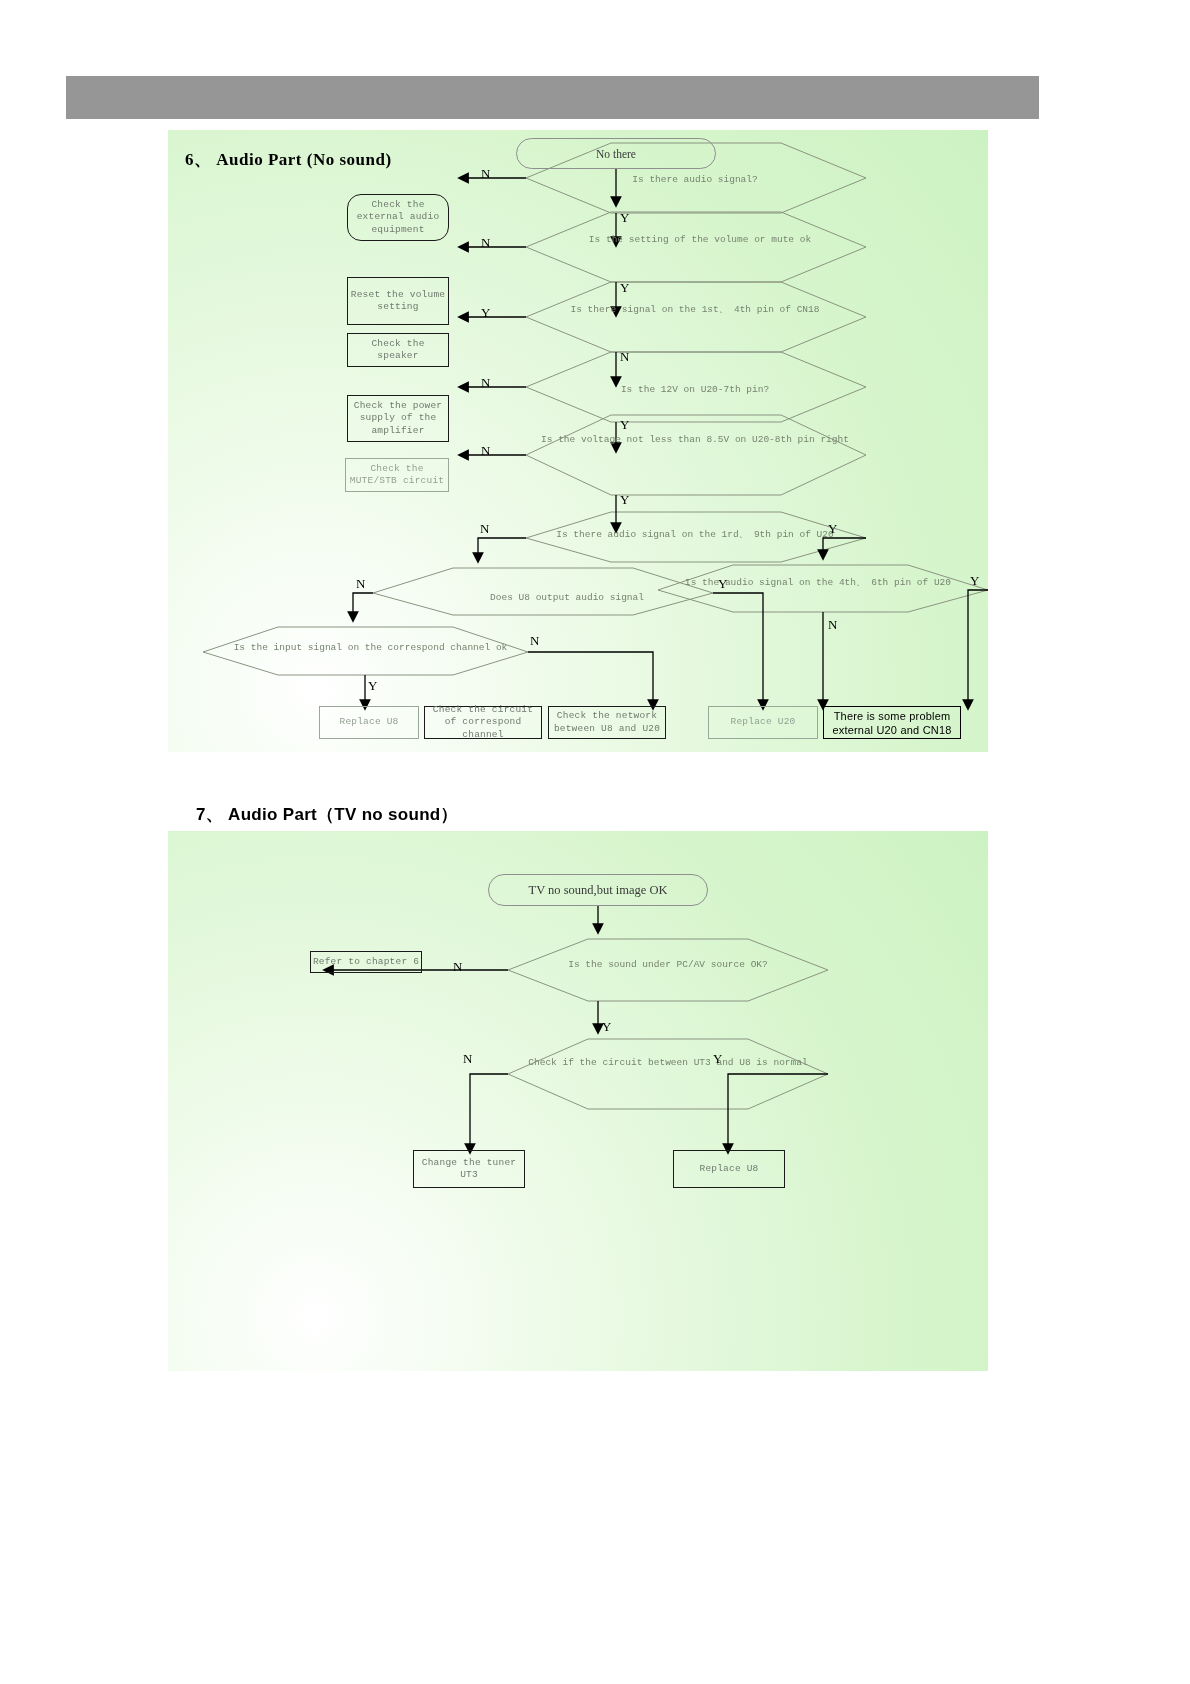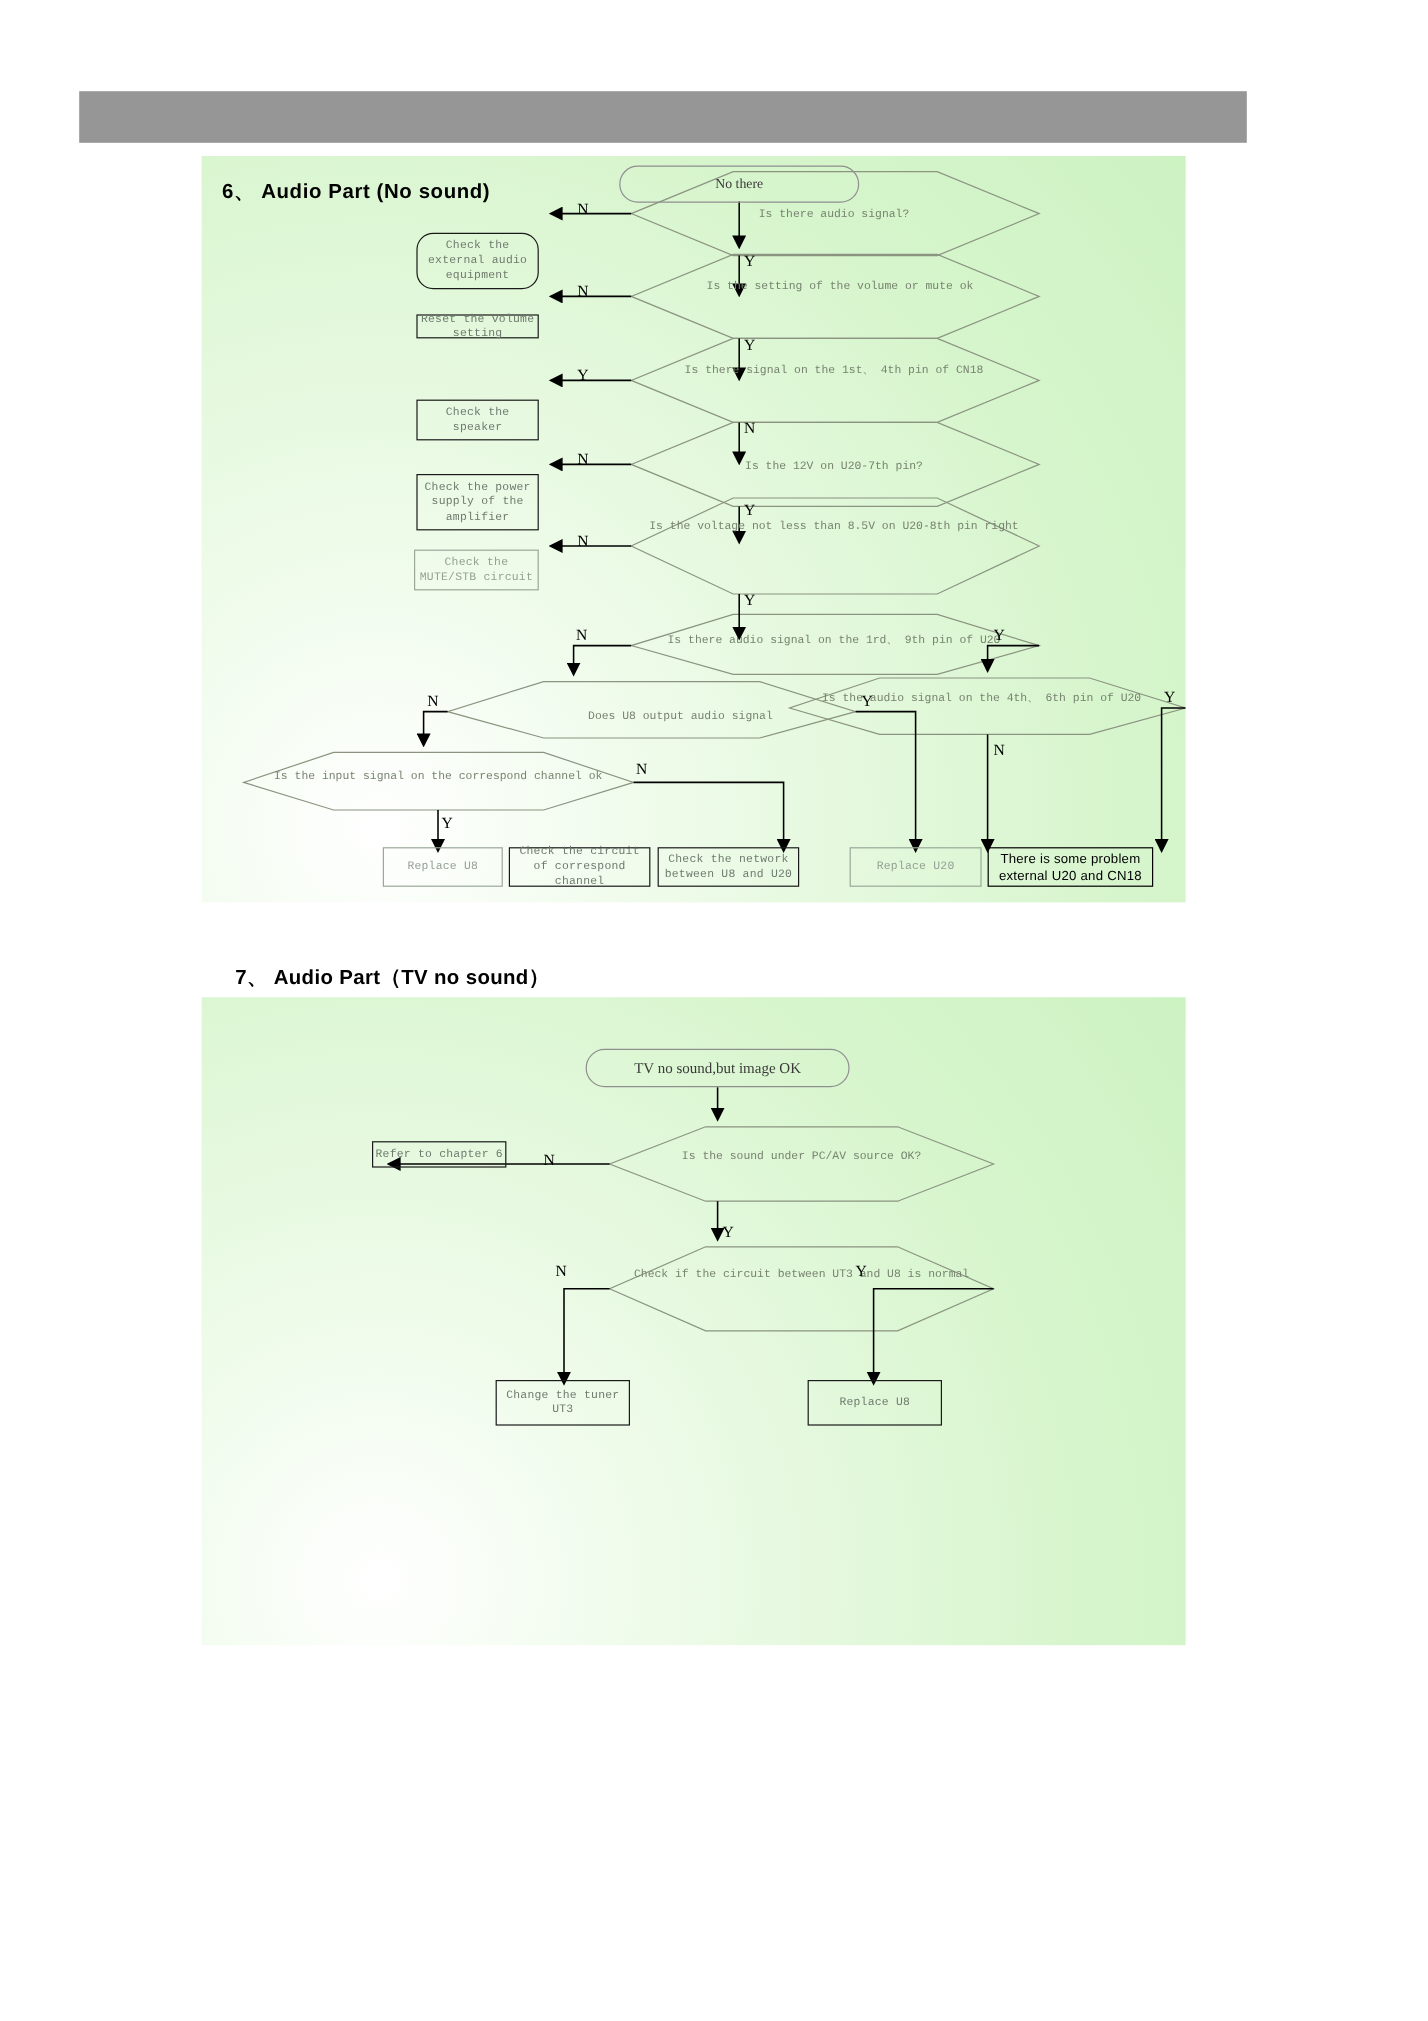--- a/index.html
+++ b/index.html
@@ -24,21 +24,21 @@
     background:
       radial-gradient(circle at 18% 90%, #ffffff 0%, #eefbe9 28%, #d7f5cd 70%, #cdf2c2 100%);
   }
   #panel1{left:168px;top:130px;width:820px;height:622px;}
   #panel2{left:168px;top:831px;width:820px;height:540px;}
 
   
   .heading{position:absolute;color:#000;white-space:nowrap;}
   #heading6{
     left:185px;top:148px;
-    font-family:Liberation Sans, sans-serif;
+    font-family:Liberation Serif, serif;
     font-size:17px;font-weight:bold;letter-spacing:.5px;
   }
   #heading7{
     left:196px;top:803px;
     font-family:"Liberation Sans", sans-serif;
     font-size:17px;font-weight:bold;letter-spacing:.3px;
   }
 
   
   .node{position:absolute;box-sizing:border-box;}
@@ -159,31 +159,31 @@
     </div>
     <div class="node" style="left:362px;top:300px;width:330px;text-align:center;line-height:13px;">
       <span class="dtext" style="font-family:'Liberation Mono',monospace;font-size:9.5px;color:#77836f;">Is the voltage not less than 8.5V on U20-8th pin right</span>
     </div>
     <div class="node" style="left:362px;top:395px;width:330px;text-align:center;line-height:13px;">
       <span class="dtext" style="font-family:'Liberation Mono',monospace;font-size:9.5px;color:#77836f;">Is there audio signal on the 1rd、 9th pin of U20</span>
     </div>
     <div class="node" style="left:215px;top:456px;width:320px;text-align:center;">
       <span class="dtext" style="font-family:'Liberation Mono',monospace;font-size:9.5px;color:#77836f;padding-left:48px;">Does U8 output audio signal</span>
     </div>
-    <div class="node" style="left:29px;top:508px;width:305px;text-align:right;line-height:13px;">
+    <div class="node" style="left:50px;top:508px;width:305px;text-align:center;line-height:13px;">
       <span class="dtext" style="font-family:'Liberation Mono',monospace;font-size:9.5px;color:#77836f;">Is the input signal on the correspond channel ok</span>
     </div>
     <div class="node" style="left:500px;top:443px;width:300px;text-align:center;line-height:13px;">
       <span class="dtext" style="font-family:'Liberation Mono',monospace;font-size:9.5px;color:#77836f;">Is the audio signal on the 4th、 6th pin of U20</span>
     </div>
 
     <div class="node box" style="left:179px;top:64px;width:102px;height:47px;border-radius:14px;">
       <span>Check the external audio equipment</span>
     </div>
-    <div class="node box" style="left:179px;top:132px;width:102px;height:20px;">
+    <div class="node box" style="left:179px;top:147px;width:102px;height:48px;">
       <span>Reset the volume setting</span>
     </div>
     <div class="node box" style="left:179px;top:203px;width:102px;height:34px;">
       <span>Check the speaker</span>
     </div>
     <div class="node box" style="left:179px;top:265px;width:102px;height:47px;">
       <span>Check the power supply of the amplifier</span>
     </div>
     <div class="node box faint" style="left:177px;top:328px;width:104px;height:34px;">
       <span>Check the MUTE/STB circuit</span>

